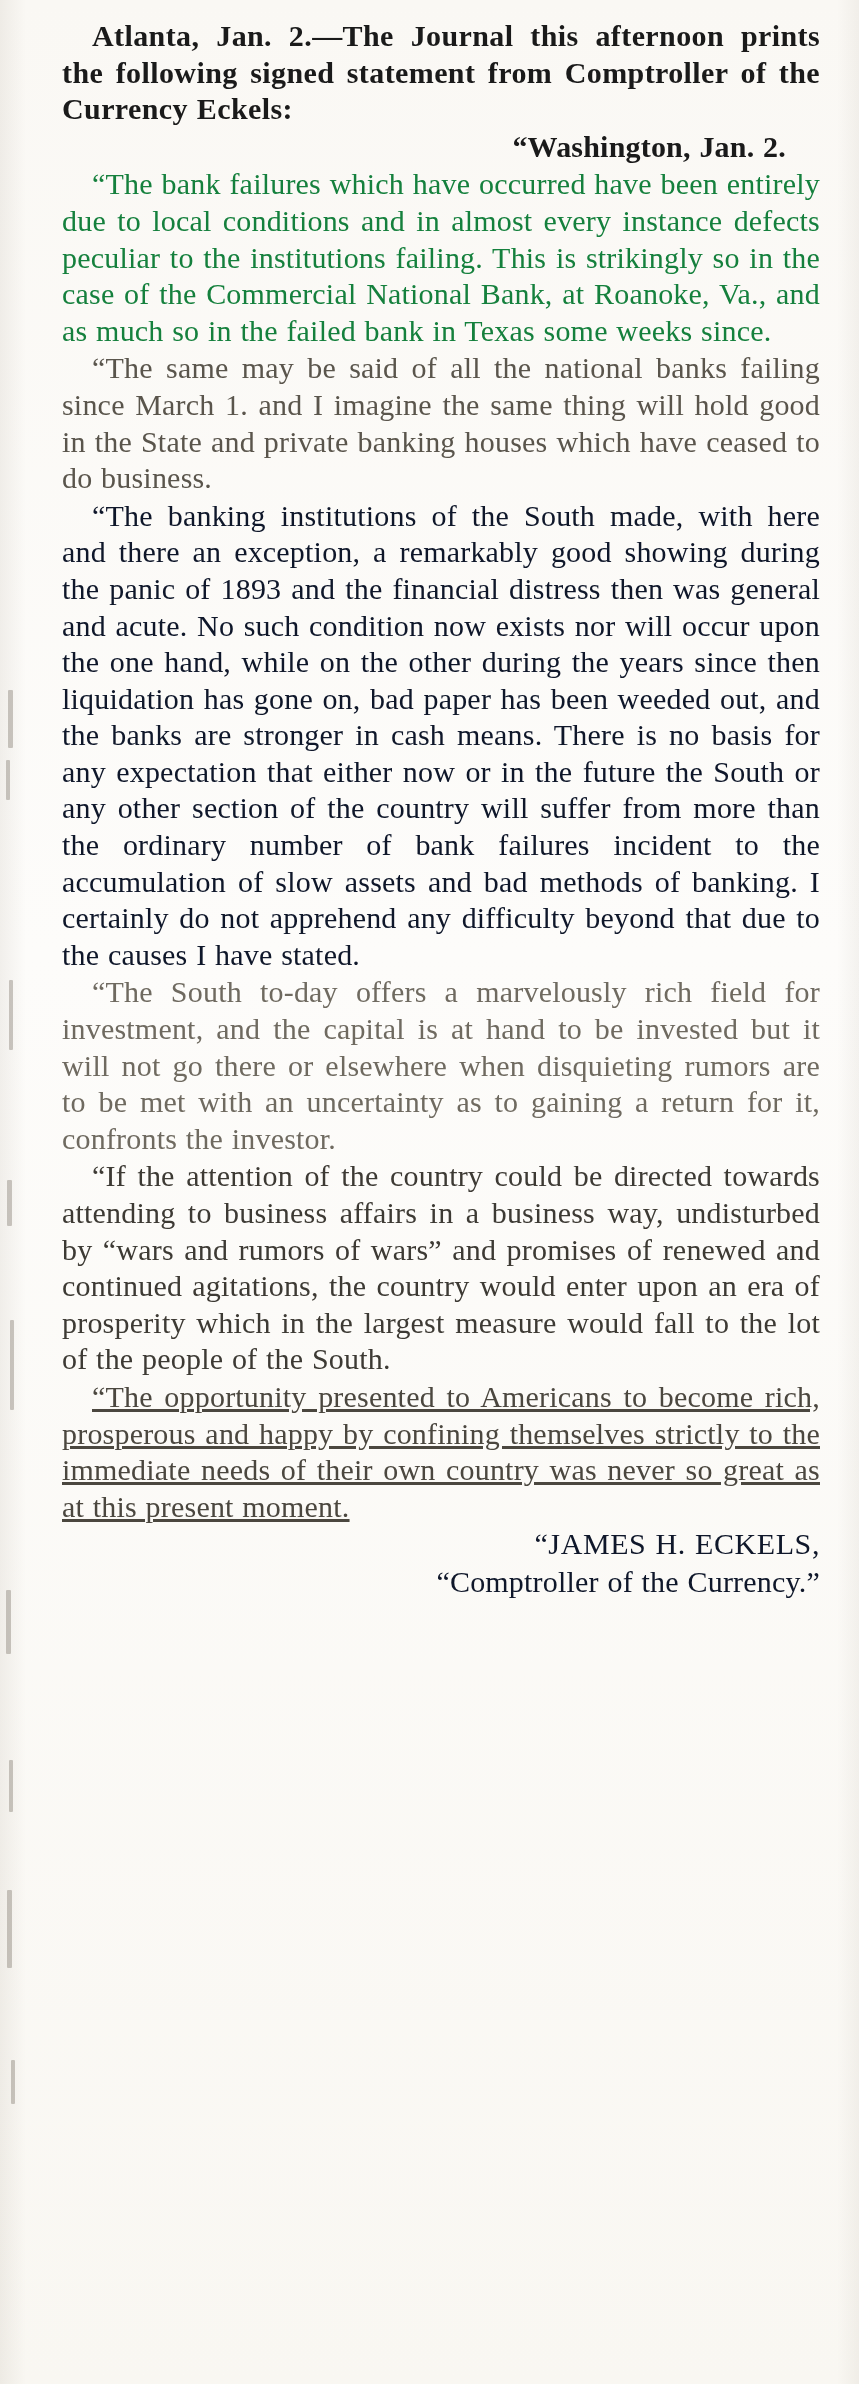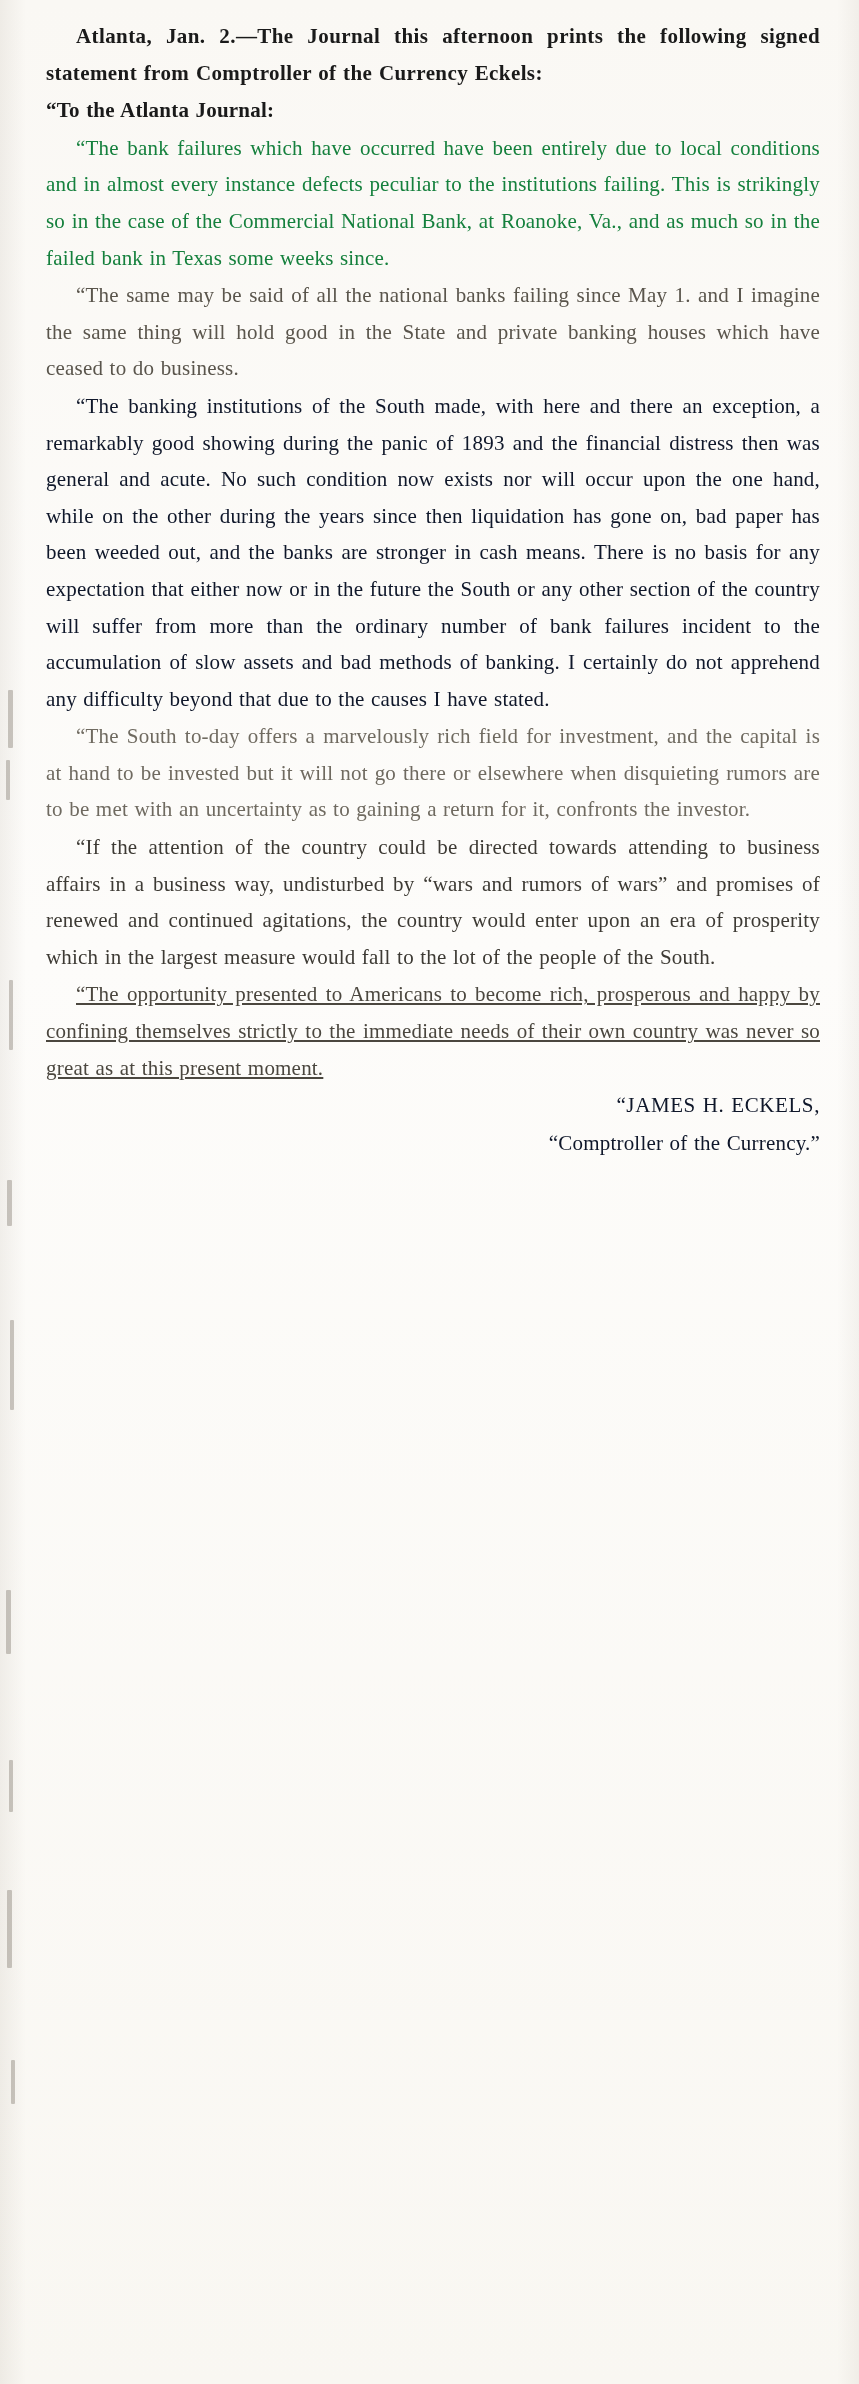--- a/index.html
+++ b/index.html
@@ -32,22 +32,22 @@
   }
   .column {
     position: absolute;
     left: 28px;
     top: 18px;
     width: 800px;
     padding: 0 8px 0 18px;
     box-sizing: border-box;
   }
   p {
-    margin: 0 0 1px 0;
-    font-size: 21px;
+    margin: 0 0 1px 16px;
+    font-size: 30px;
     line-height: 36.6px;
     text-align: justify;
     text-justify: inter-word;
     letter-spacing: 0.2px;
     word-spacing: 1px;
     font-family: "Liberation Serif", serif;
   }
   p.indent {
     text-indent: 30px;
   }
@@ -115,26 +115,26 @@
     <span style="left:6px; top:1590px; width:5px; height:64px;"></span>
     <span style="left:9px; top:1760px; width:4px; height:52px;"></span>
     <span style="left:7px; top:1890px; width:5px; height:78px;"></span>
     <span style="left:11px; top:2060px; width:4px; height:44px;"></span>
   </div>
 
   <div class="column">
 
     <p class="indent lead dateline-line">Atlanta, Jan. 2.—The Journal this afternoon prints the following signed statement from Comptroller of the Currency Eckels:</p>
 
+    <p class="heading-washington">“Washington, Jan. 2.</p>
 
-    <p class="addressee">“To the Atlanta Journal:</p>
 
     <p class="indent dark">“The bank failures which have occurred have been entirely due to local conditions and in almost every instance defects peculiar to the institutions failing.  This is strikingly so in the case of the Commercial National Bank, at Roanoke, Va., and as much so in the failed bank in Texas some weeks since.</p>
 
-    <p class="indent fade-2">“The same may be said of all the national banks failing since May 1. and I imagine the same thing will hold good in the State and private banking houses which have ceased to do business.</p>
+    <p class="indent fade-2">“The same may be said of all the national banks failing since March 1. and I imagine the same thing will hold good in the State and private banking houses which have ceased to do business.</p>
 
     <p class="indent fade-3">“The banking institutions of the South made, with here and there an exception, a remarkably good showing during the panic of 1893 and the financial distress then was general and acute.  No such condition now exists nor will occur upon the one hand, while on the other during the years since then liquidation has gone on, bad paper has been weeded out, and the banks are stronger in cash means. There is no basis for any expectation that either now or in the future the South or any other section of the country will suffer from more than the ordinary number of bank failures incident to the accumulation of slow assets and bad methods of banking.  I certainly do not apprehend any difficulty beyond that due to the causes I have stated.</p>
 
     <p class="indent fade-5">“The South to-day offers a marvelously rich field for investment, and the capital is at hand to be invested but it will not go there or elsewhere when disquieting rumors are to be met with an uncertainty as to gaining a return for it, confronts the investor.</p>
 
     <p class="indent fade-1">“If the attention of the country could be directed towards attending to business affairs in a business way, undisturbed by “wars and rumors of wars” and promises of renewed and continued agitations, the country would enter upon an era of prosperity which in the largest measure would fall to the lot of the people of the South.</p>
 
     <p class="indent fade-4">“The opportunity presented to Americans to become rich, prosperous and happy by confining themselves strictly to the immediate needs of their own country was never so great as at this present moment.</p>
 
     <p class="sig fade-3">“JAMES H. ECKELS,</p>

